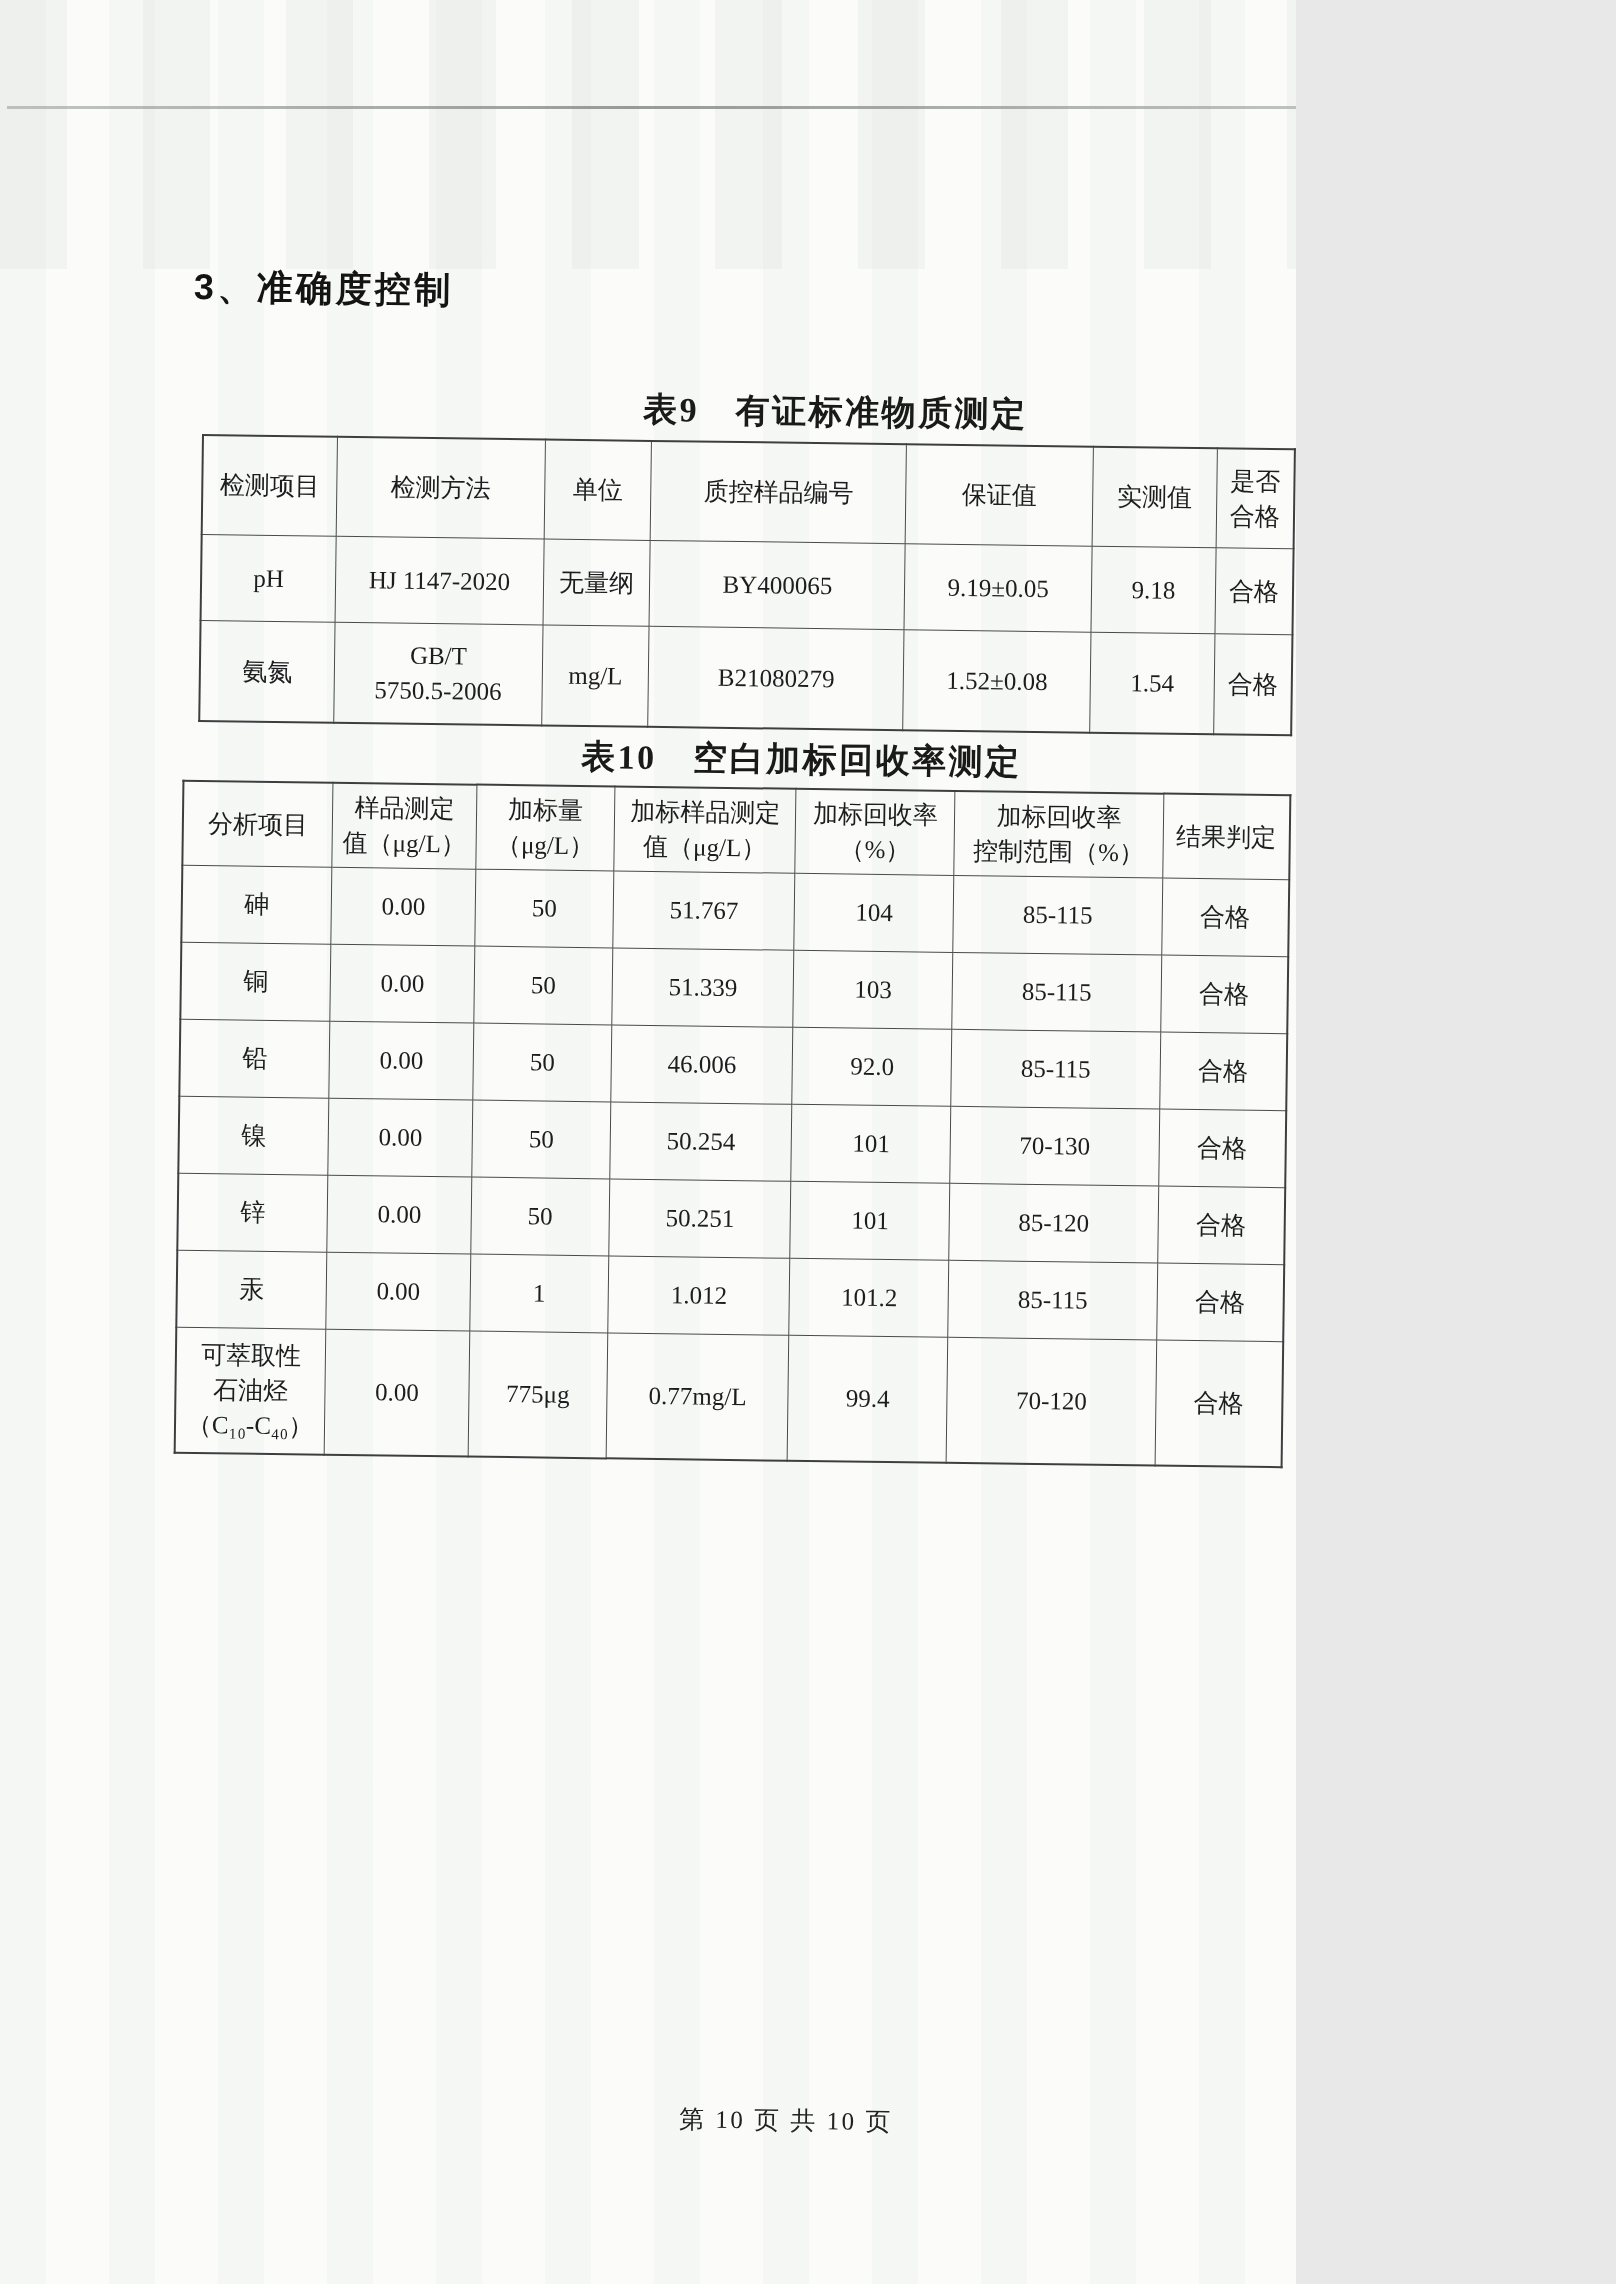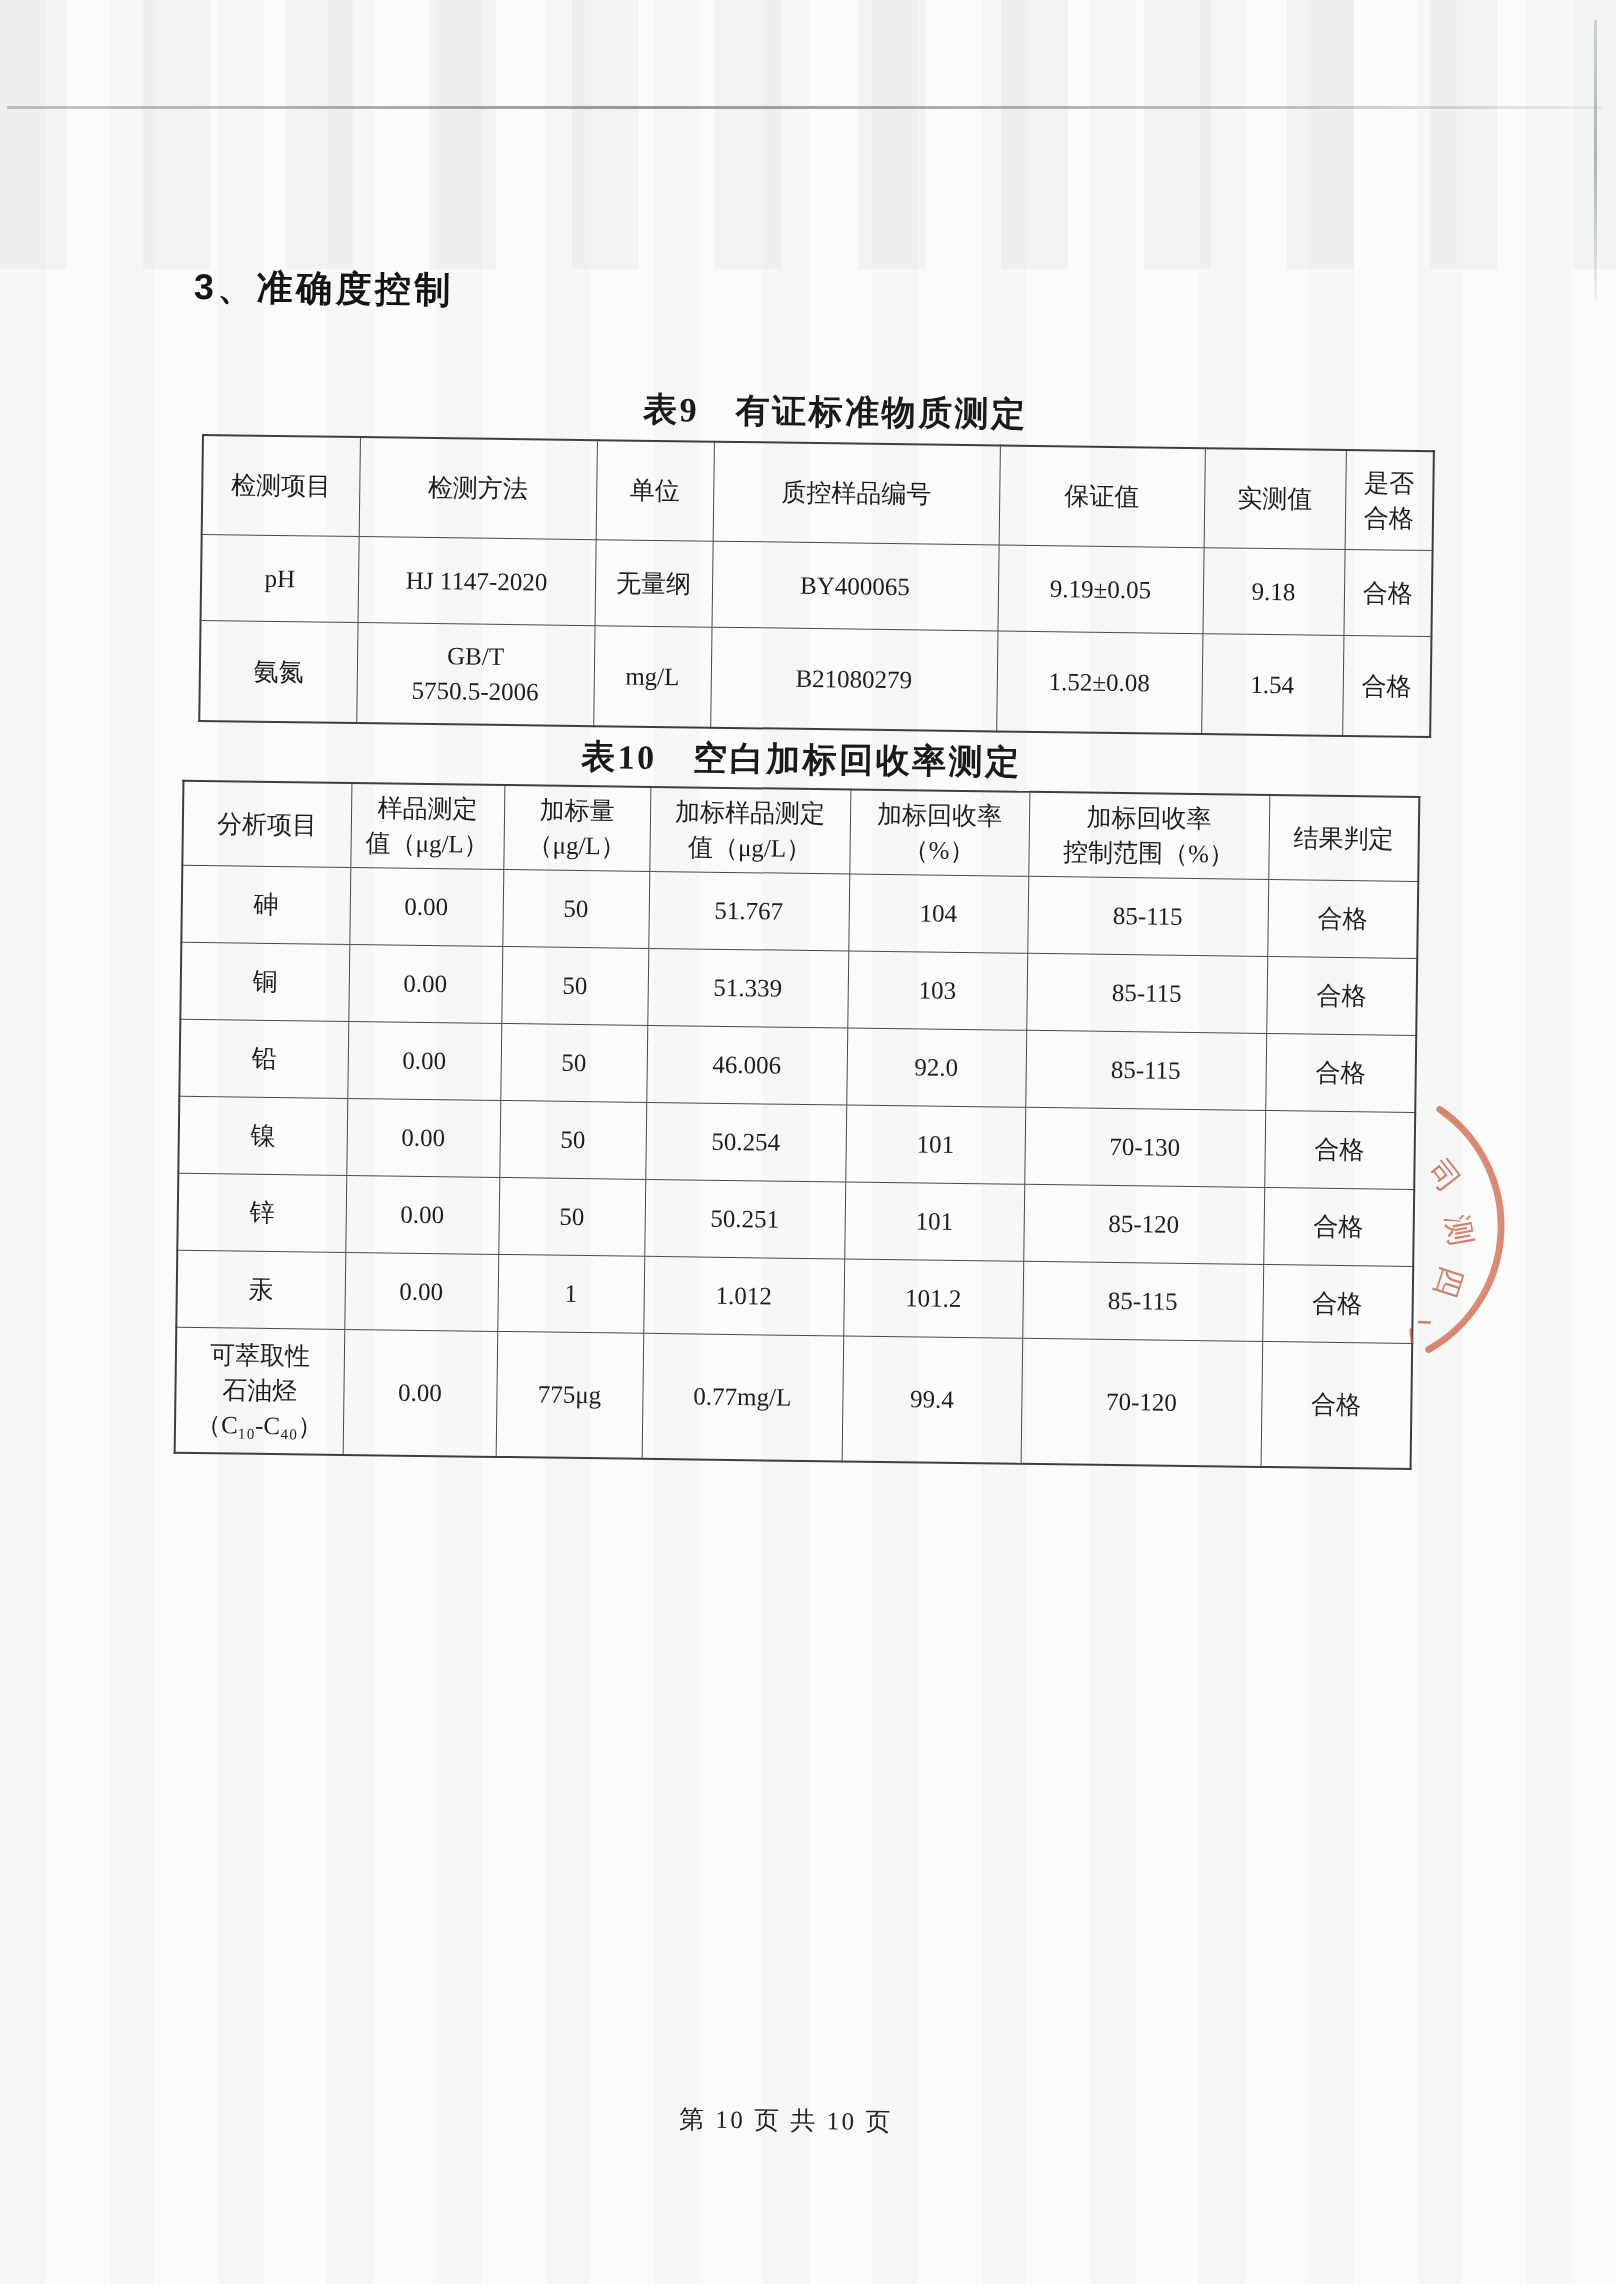--- a/index.html
+++ b/index.html
@@ -1,18 +1,18 @@
 <!DOCTYPE html>
 <html style="font-size:13.5px"><head>
 <meta charset="utf-8">
 <style>
   html,body{margin:0;padding:0;background:#e8e8e8;}
   .page{
     position:relative;
-    width:1616px;height:2284px;
+    width:1296px;height:2284px;
     background:#fbfcfa;
     overflow:hidden;
     font-family:"Liberation Serif", serif;
     color:#1d1d1f;
   }
   
   .streaks{
     position:absolute;inset:0;z-index:0;pointer-events:none;
     background:repeating-linear-gradient(90deg,
       rgba(198,206,200,0.10) 0px, rgba(198,206,200,0.10) 46px,

